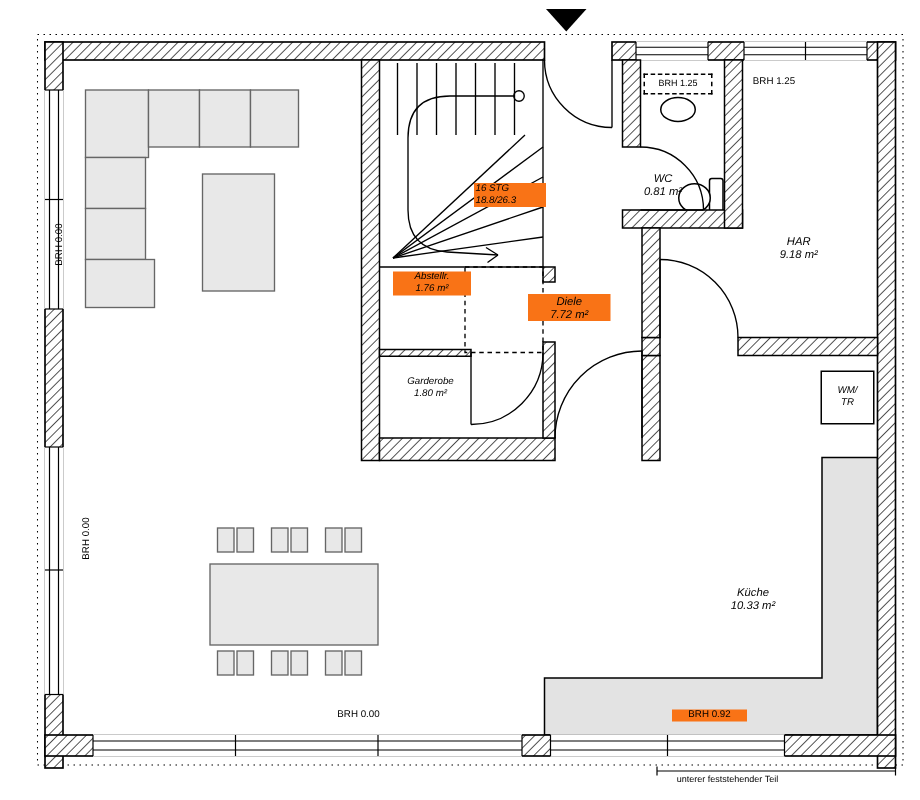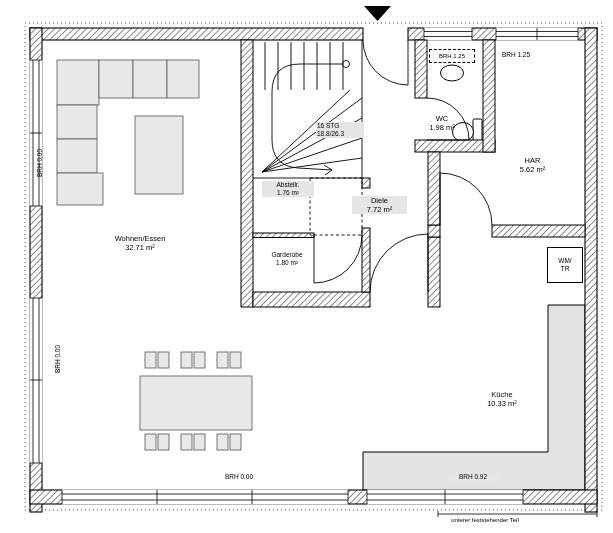--- a/index.html
+++ b/index.html
@@ -4,22 +4,22 @@
 <style>
   html,body{margin:0;padding:0;background:#fff;}
   #plan{position:relative;width:613px;height:533px;background:#ffffff;overflow:hidden;
         font-family:"Liberation Sans","DejaVu Sans",sans-serif;color:#000;}
   #plan svg{position:absolute;left:0;top:0;}
   .lbl{position:absolute;text-align:center;line-height:1.2;white-space:nowrap;}
   .room{font-size:7.5px;}
   .sill{font-size:6.5px;}
   .tiny{font-size:6px;}
   .vert{transform:rotate(-90deg);transform-origin:0 0;}
-  .l1,.l2{display:block;}
-  .whitebg{background:#e5e5e5;}
+  .l1,.l2{display:block;font-style:italic;}
+  .whitebg{background:#f97316;}
   .dashedbox{border:1px dashed #000;height:12px;line-height:12px;background:#fff;}
   .solidbox{border:1px solid #000;background:#fff;display:flex;flex-direction:column;
             align-items:center;justify-content:center;font-size:6.5px;line-height:1.25;}
 </style>
 </head>
 <body>
 
 <div id="plan">
 
   <svg width="613" height="533" viewBox="0 0 613 533">
@@ -196,24 +196,20 @@
       <line x1="438" y1="514" x2="597" y2="514"></line>
       <line x1="438" y1="511" x2="438" y2="517"></line>
       <line x1="597" y1="511" x2="597" y2="517"></line>
     </g>
   </svg>
 
   <div class="lbl sill vert" style="left:36px;top:192px;width:58px;">BRH 0.00</div>
 
   <div class="lbl sill vert" style="left:54px;top:388px;width:58px;">BRH 0.00</div>
 
-  <div class="lbl room" style="left:85px;top:234px;width:110px;">
-    <span class="l1">Wohnen/Essen</span>
-    <span class="l2">32.71 m²</span>
-  </div>
 
   <div class="lbl sill whitebg" style="left:316px;top:122px;width:46px;text-align:left;padding:0 1px;">
     <span class="l1">16 STG</span>
     <span class="l2">18.8/26.3</span>
   </div>
 
   <div class="lbl sill whitebg" style="left:262px;top:181px;width:52px;">
     <span class="l1">Abstellr.</span>
     <span class="l2">1.76 m²</span>
   </div>
@@ -223,30 +219,30 @@
     <span class="l2">7.72 m²</span>
   </div>
 
   <div class="lbl sill" style="left:256px;top:251px;width:62px;">
     <span class="l1">Garderobe</span>
     <span class="l2">1.80 m²</span>
   </div>
 
   <div class="lbl room" style="left:418px;top:114px;width:48px;">
     <span class="l1">WC</span>
-    <span class="l2">1.98 m²</span>
+    <span class="l2">0.81 m²</span>
   </div>
 
   <div class="lbl tiny dashedbox" style="left:429px;top:49px;width:44px;">BRH 1.25</div>
 
   <div class="lbl sill" style="left:494px;top:51px;width:44px;">BRH 1.25</div>
 
   <div class="lbl room" style="left:505px;top:156px;width:55px;text-align:center;">
     <span class="l1">HAR</span>
-    <span class="l2">5.62 m²</span>
+    <span class="l2">9.18 m²</span>
   </div>
 
   <div class="lbl solidbox" style="left:547px;top:247px;width:34px;height:34px;">
     <span class="l1">WM/</span>
     <span class="l2">TR</span>
   </div>
 
   <div class="lbl room" style="left:470px;top:390px;width:64px;">
     <span class="l1">Küche</span>
     <span class="l2">10.33 m²</span>

